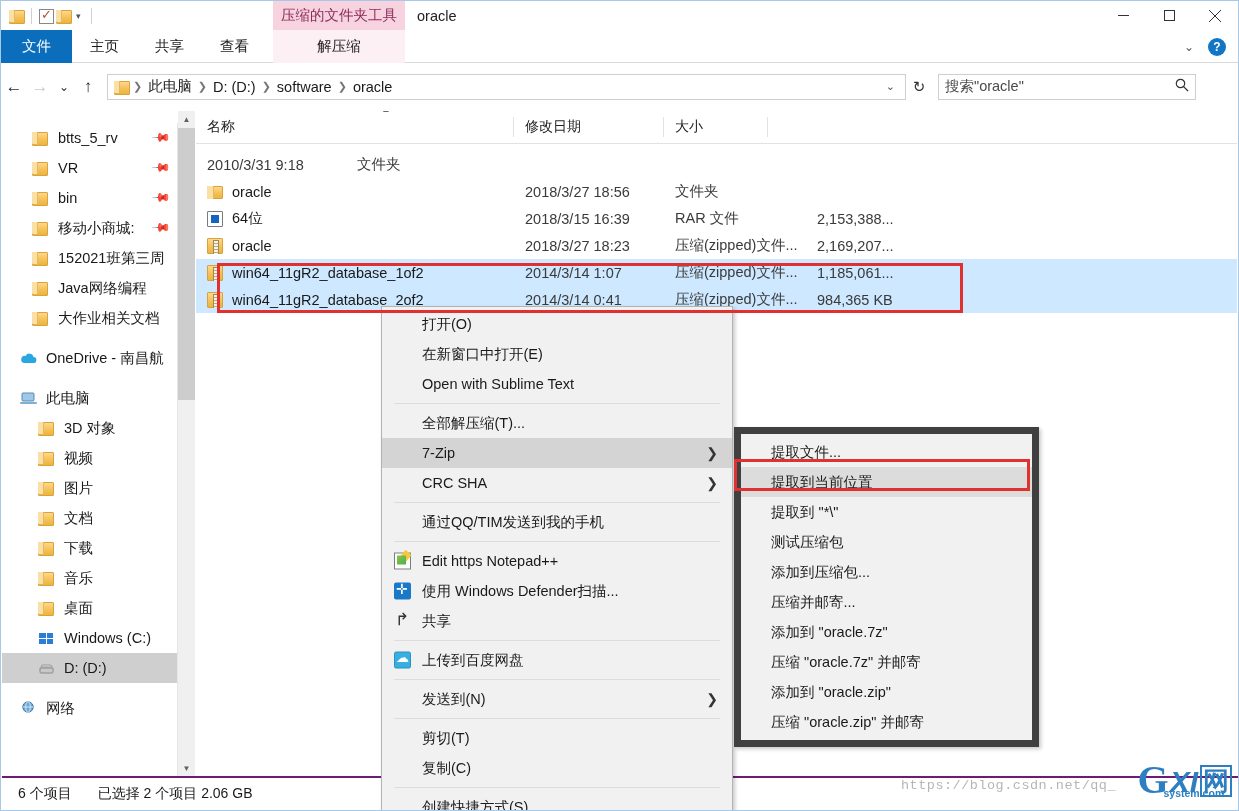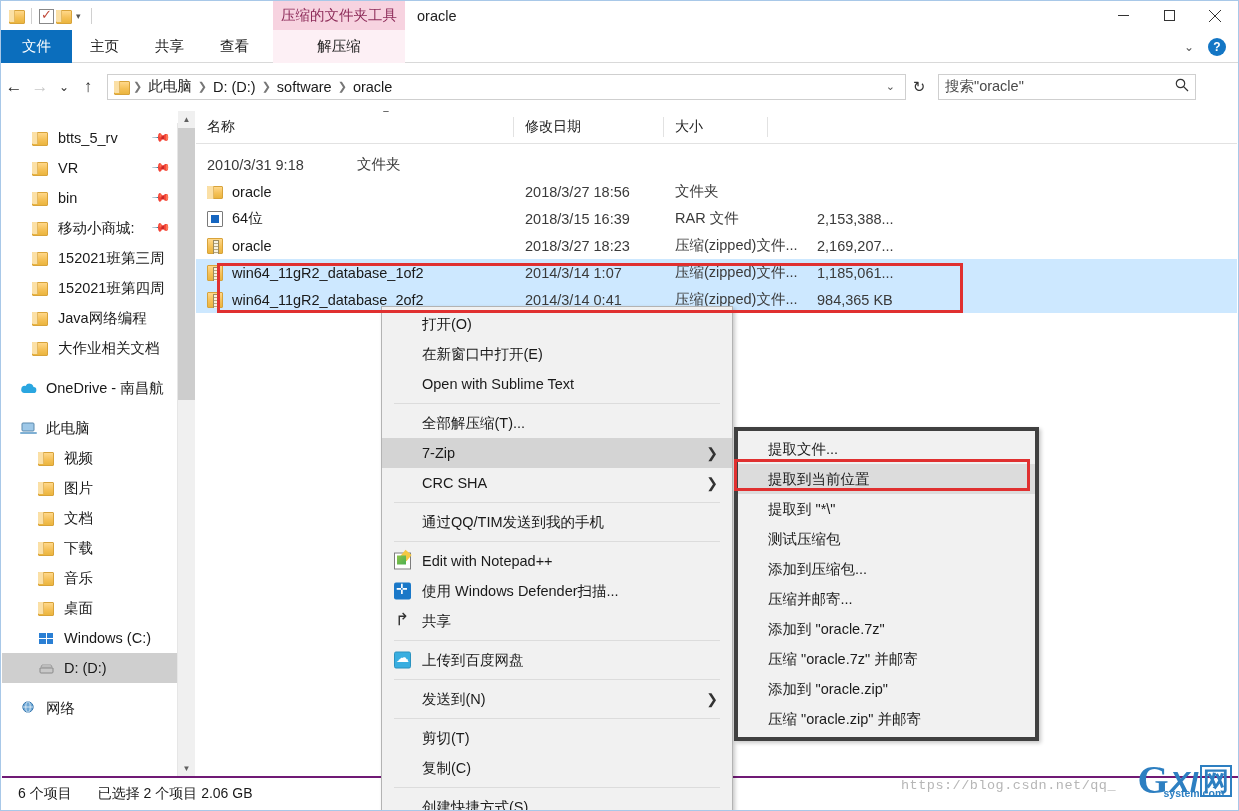--- a/index.html
+++ b/index.html
@@ -261,21 +261,21 @@
   }
   .mi .mi-ico {
     position: absolute; left: 12px; top: 50%; transform: translateY(-50%);
     width: 17px; height: 17px;
   }
   .msep { height: 1px; background: #dcdcdc; margin: 4px 12px 4px 12px; }
 
   
   .submenu {
     position: absolute; left: 733px; top: 426px; width: 305px;
-    background: #f1f1f1; border: 4px solid #404040;
+    background: #f1f1f1; border: 7px solid #404040;
     box-shadow: 2px 2px 4px rgba(0,0,0,0.22);
     padding: 3px 0; z-index: 70;
     font-size: 14.5px; color: #1a1a1a;
   }
   .smi { height: 30px; display: flex; align-items: center; padding-left: 30px; white-space: nowrap; }
   .smi.hl { background: #dcdcdc; }
 
   
   .g-npp { width: 17px; height: 17px; background: #ffffff; border: 1px solid #7d7d7d; position: relative; }
   .g-npp::after { content:""; position:absolute; left:2px; top:2px; width:9px; height:9px; background: linear-gradient(135deg,#8bc34a,#4caf50); }
@@ -429,26 +429,20 @@
     <div class="tree-item">
       <span class="ti-ico">
           <span class="folder-ico"></span>
         </span>
       <span class="lbl">152021班第三周</span>
     </div>
     <div class="tree-item">
       <span class="ti-ico">
           <span class="folder-ico"></span>
         </span>
-      <span class="lbl">152021班第四周</span>
-    </div>
-    <div class="tree-item">
-      <span class="ti-ico">
-          <span class="folder-ico"></span>
-        </span>
       <span class="lbl">Java网络编程</span>
     </div>
     <div class="tree-item">
       <span class="ti-ico">
           <span class="folder-ico"></span>
         </span>
       <span class="lbl">大作业相关文档</span>
     </div>
 
     <div class="spacer-row"></div>
@@ -465,20 +459,26 @@
     <div class="spacer-row"></div>
 
     <div class="tree-item root">
       <span class="ti-ico">
         <svg width="17" height="13" viewBox="0 0 17 13">
             <rect x="2" y="1" width="12" height="8" rx="1" fill="#9ec8e8" stroke="#5a89ad"></rect>
             <rect x="0" y="10" width="17" height="2" rx="1" fill="#7fb0d4"></rect>
           </svg>
       </span>
       <span class="lbl">此电脑</span>
+    </div>
+    <div class="tree-item lvl2">
+      <span class="ti-ico">
+          <span class="folder-ico"></span>
+        </span>
+      <span class="lbl">3D 对象</span>
     </div>
     <div class="tree-item lvl2">
       <span class="ti-ico">
           <span class="folder-ico"></span>
         </span>
       <span class="lbl">视频</span>
     </div>
     <div class="tree-item lvl2">
       <span class="ti-ico">
           <span class="folder-ico"></span>
@@ -652,21 +652,21 @@
     </div>
     <div class="msep"></div>
 
     <div class="mi">
       <span>通过QQ/TIM发送到我的手机</span>
     </div>
     <div class="msep"></div>
 
     <div class="mi">
       <span class="mi-ico g-npp"></span>
-      <span>Edit with Notepad++</span>
+      <span>Edit https Notepad++</span>
     </div>
     <div class="mi">
       <span class="mi-ico g-shield"></span>
       <span>使用 Windows Defender扫描...</span>
     </div>
     <div class="mi">
       <span class="mi-ico g-share"></span>
       <span>共享</span>
     </div>
     <div class="msep"></div>

